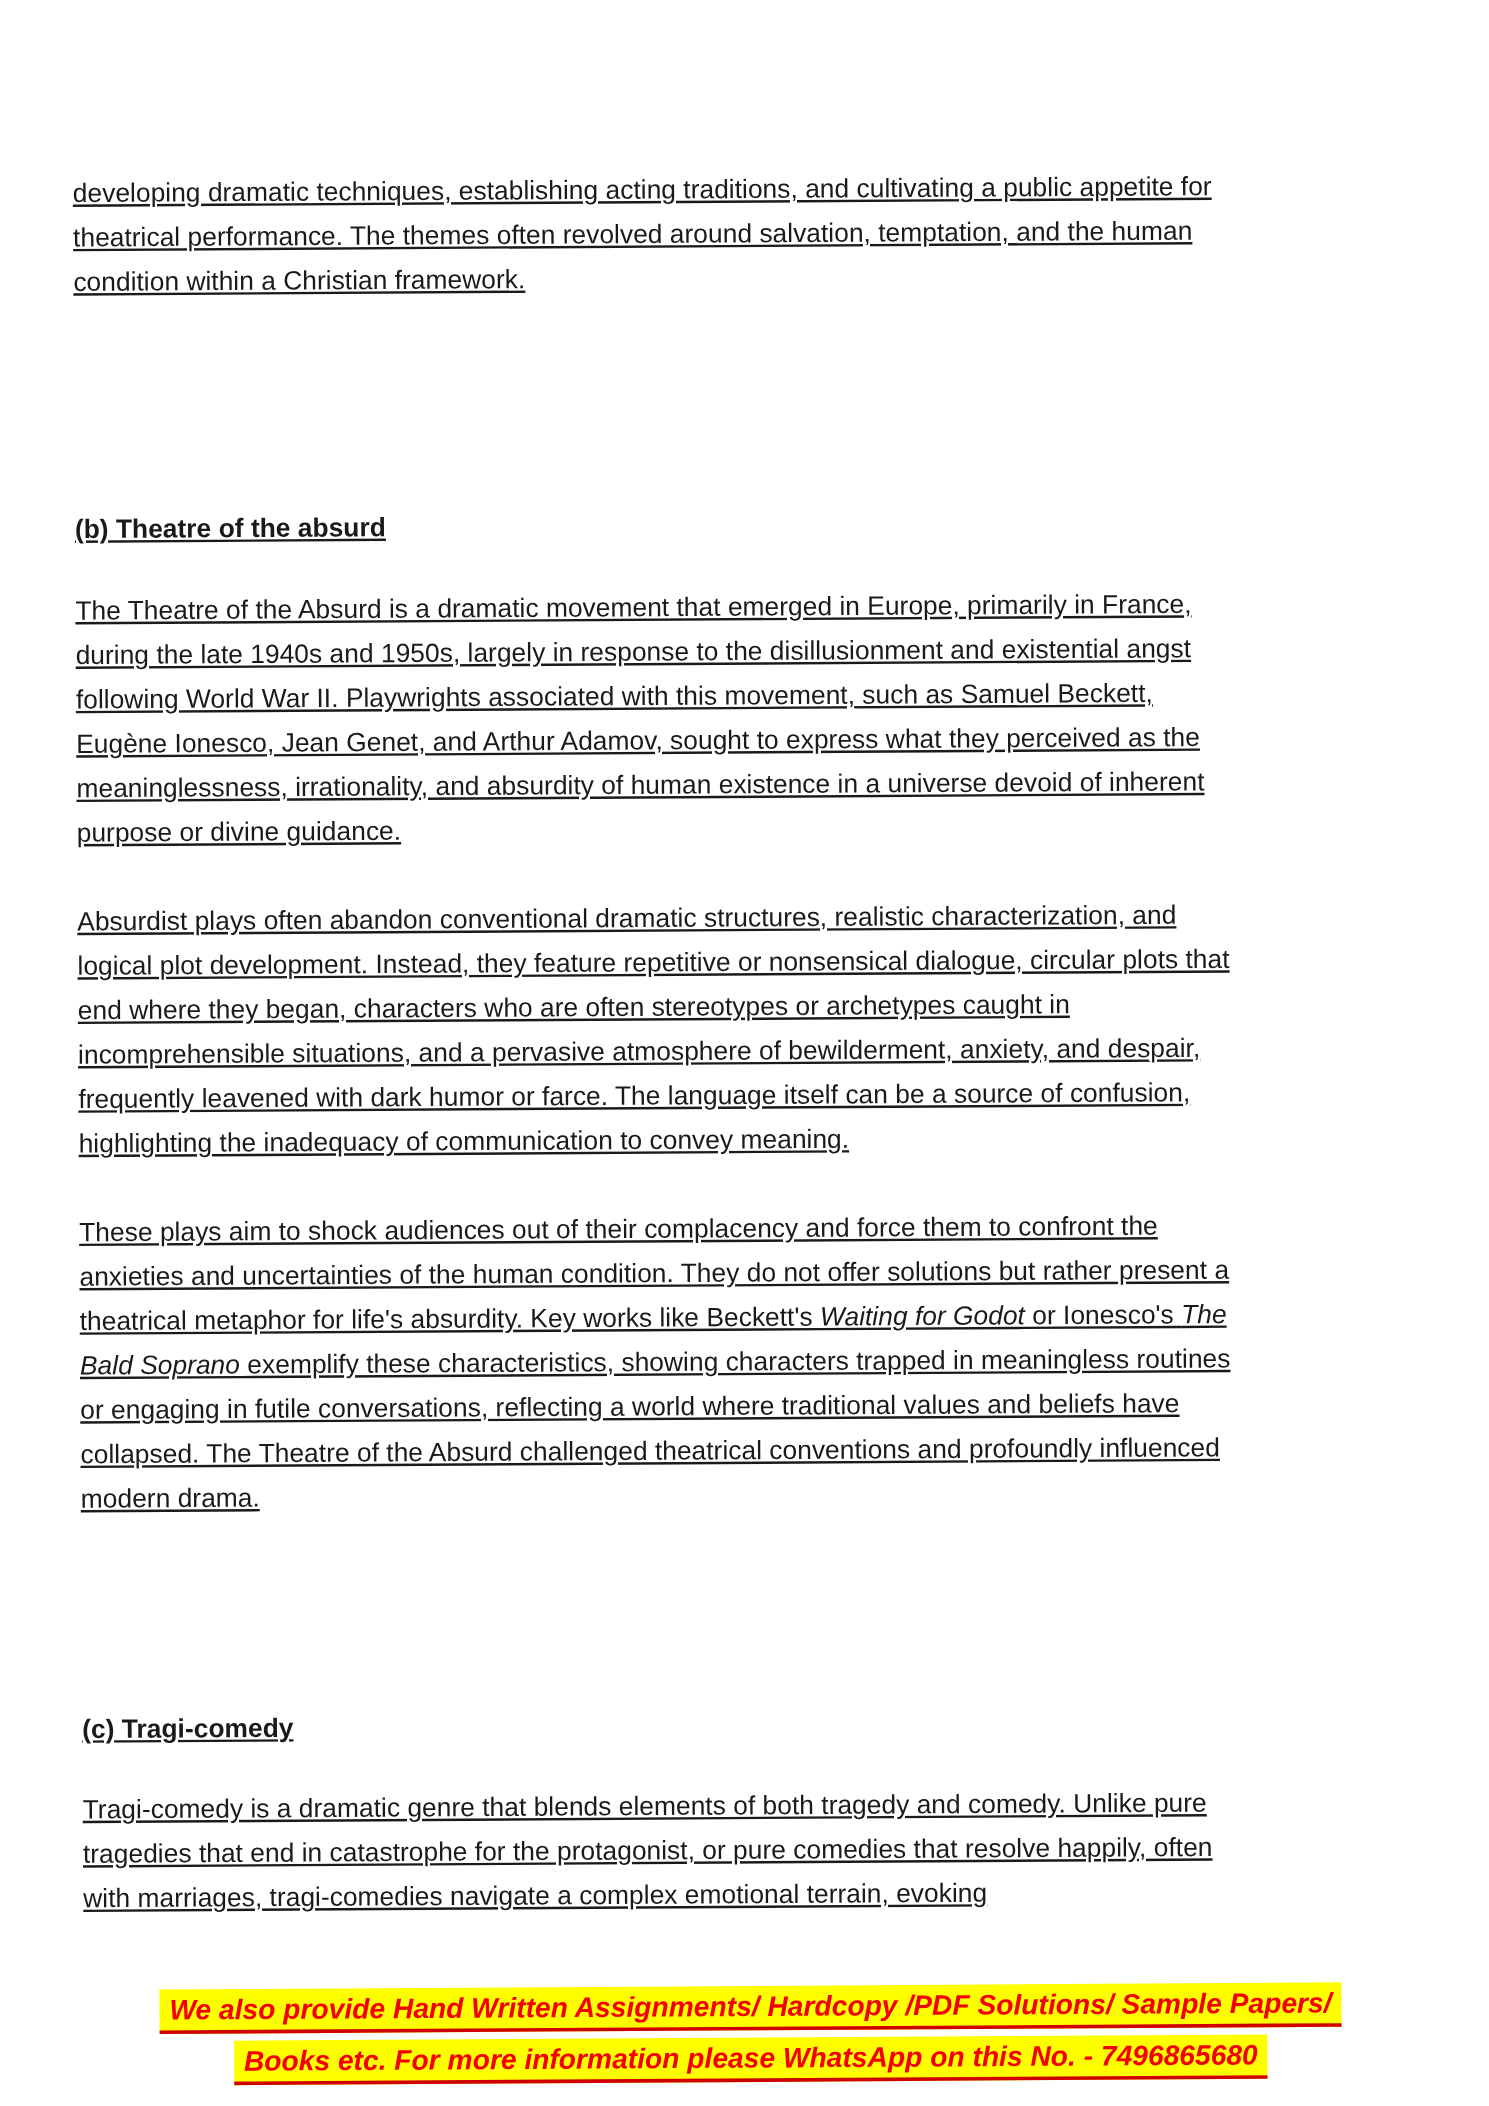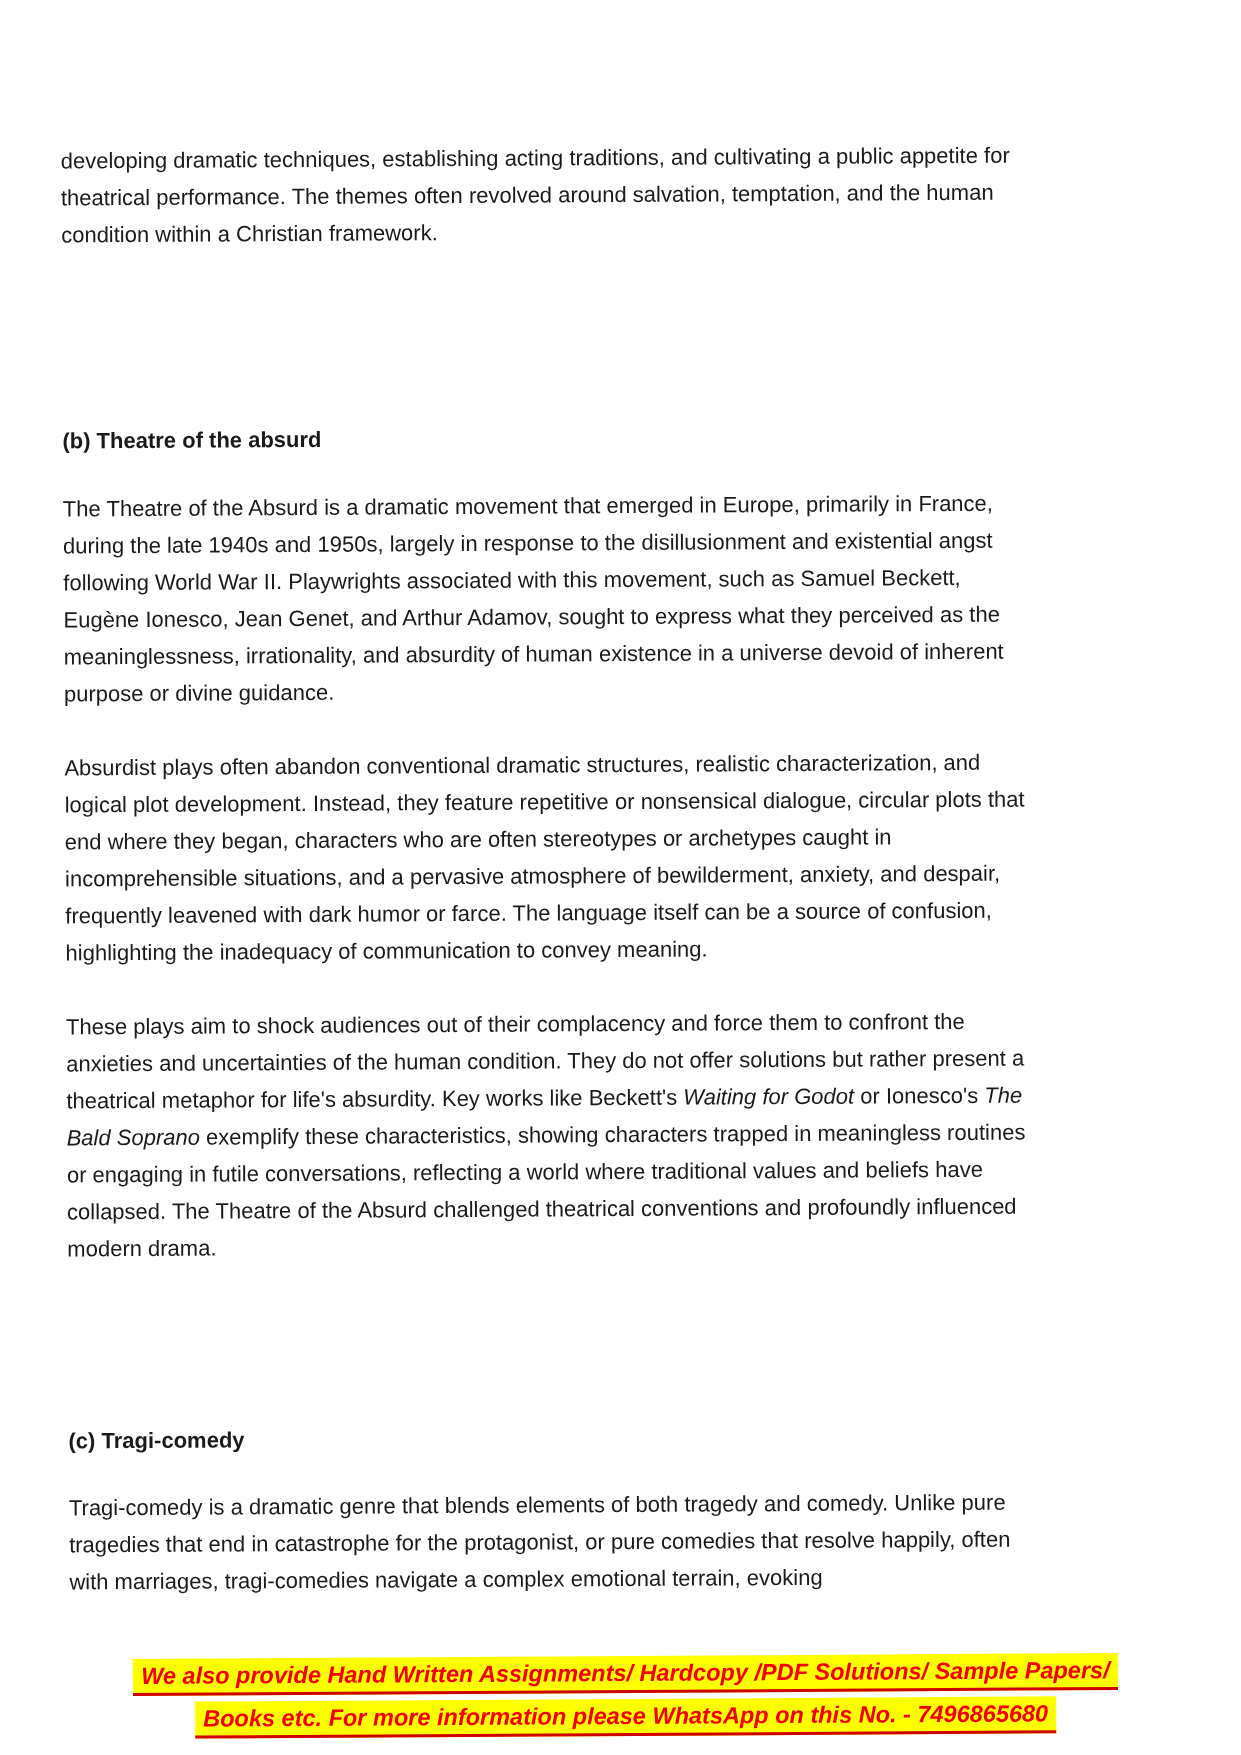--- a/index.html
+++ b/index.html
@@ -8,20 +8,21 @@
     background: #ffffff;
   }
   .page {
     position: relative;
     width: 1241px;
     height: 1755px;
     background: #ffffff;
     overflow: hidden;
     font-family: "Liberation Sans", sans-serif;
     color: #1a1a1a;
+    text-decoration: underline;
   }
   .rot {
     transform: rotate(-0.35deg);
     transform-origin: 50% 50%;
   }
   .content {
     padding: 139px 0 0 65px;
     width: 968px;
   }
   .content p, .content h2 {

